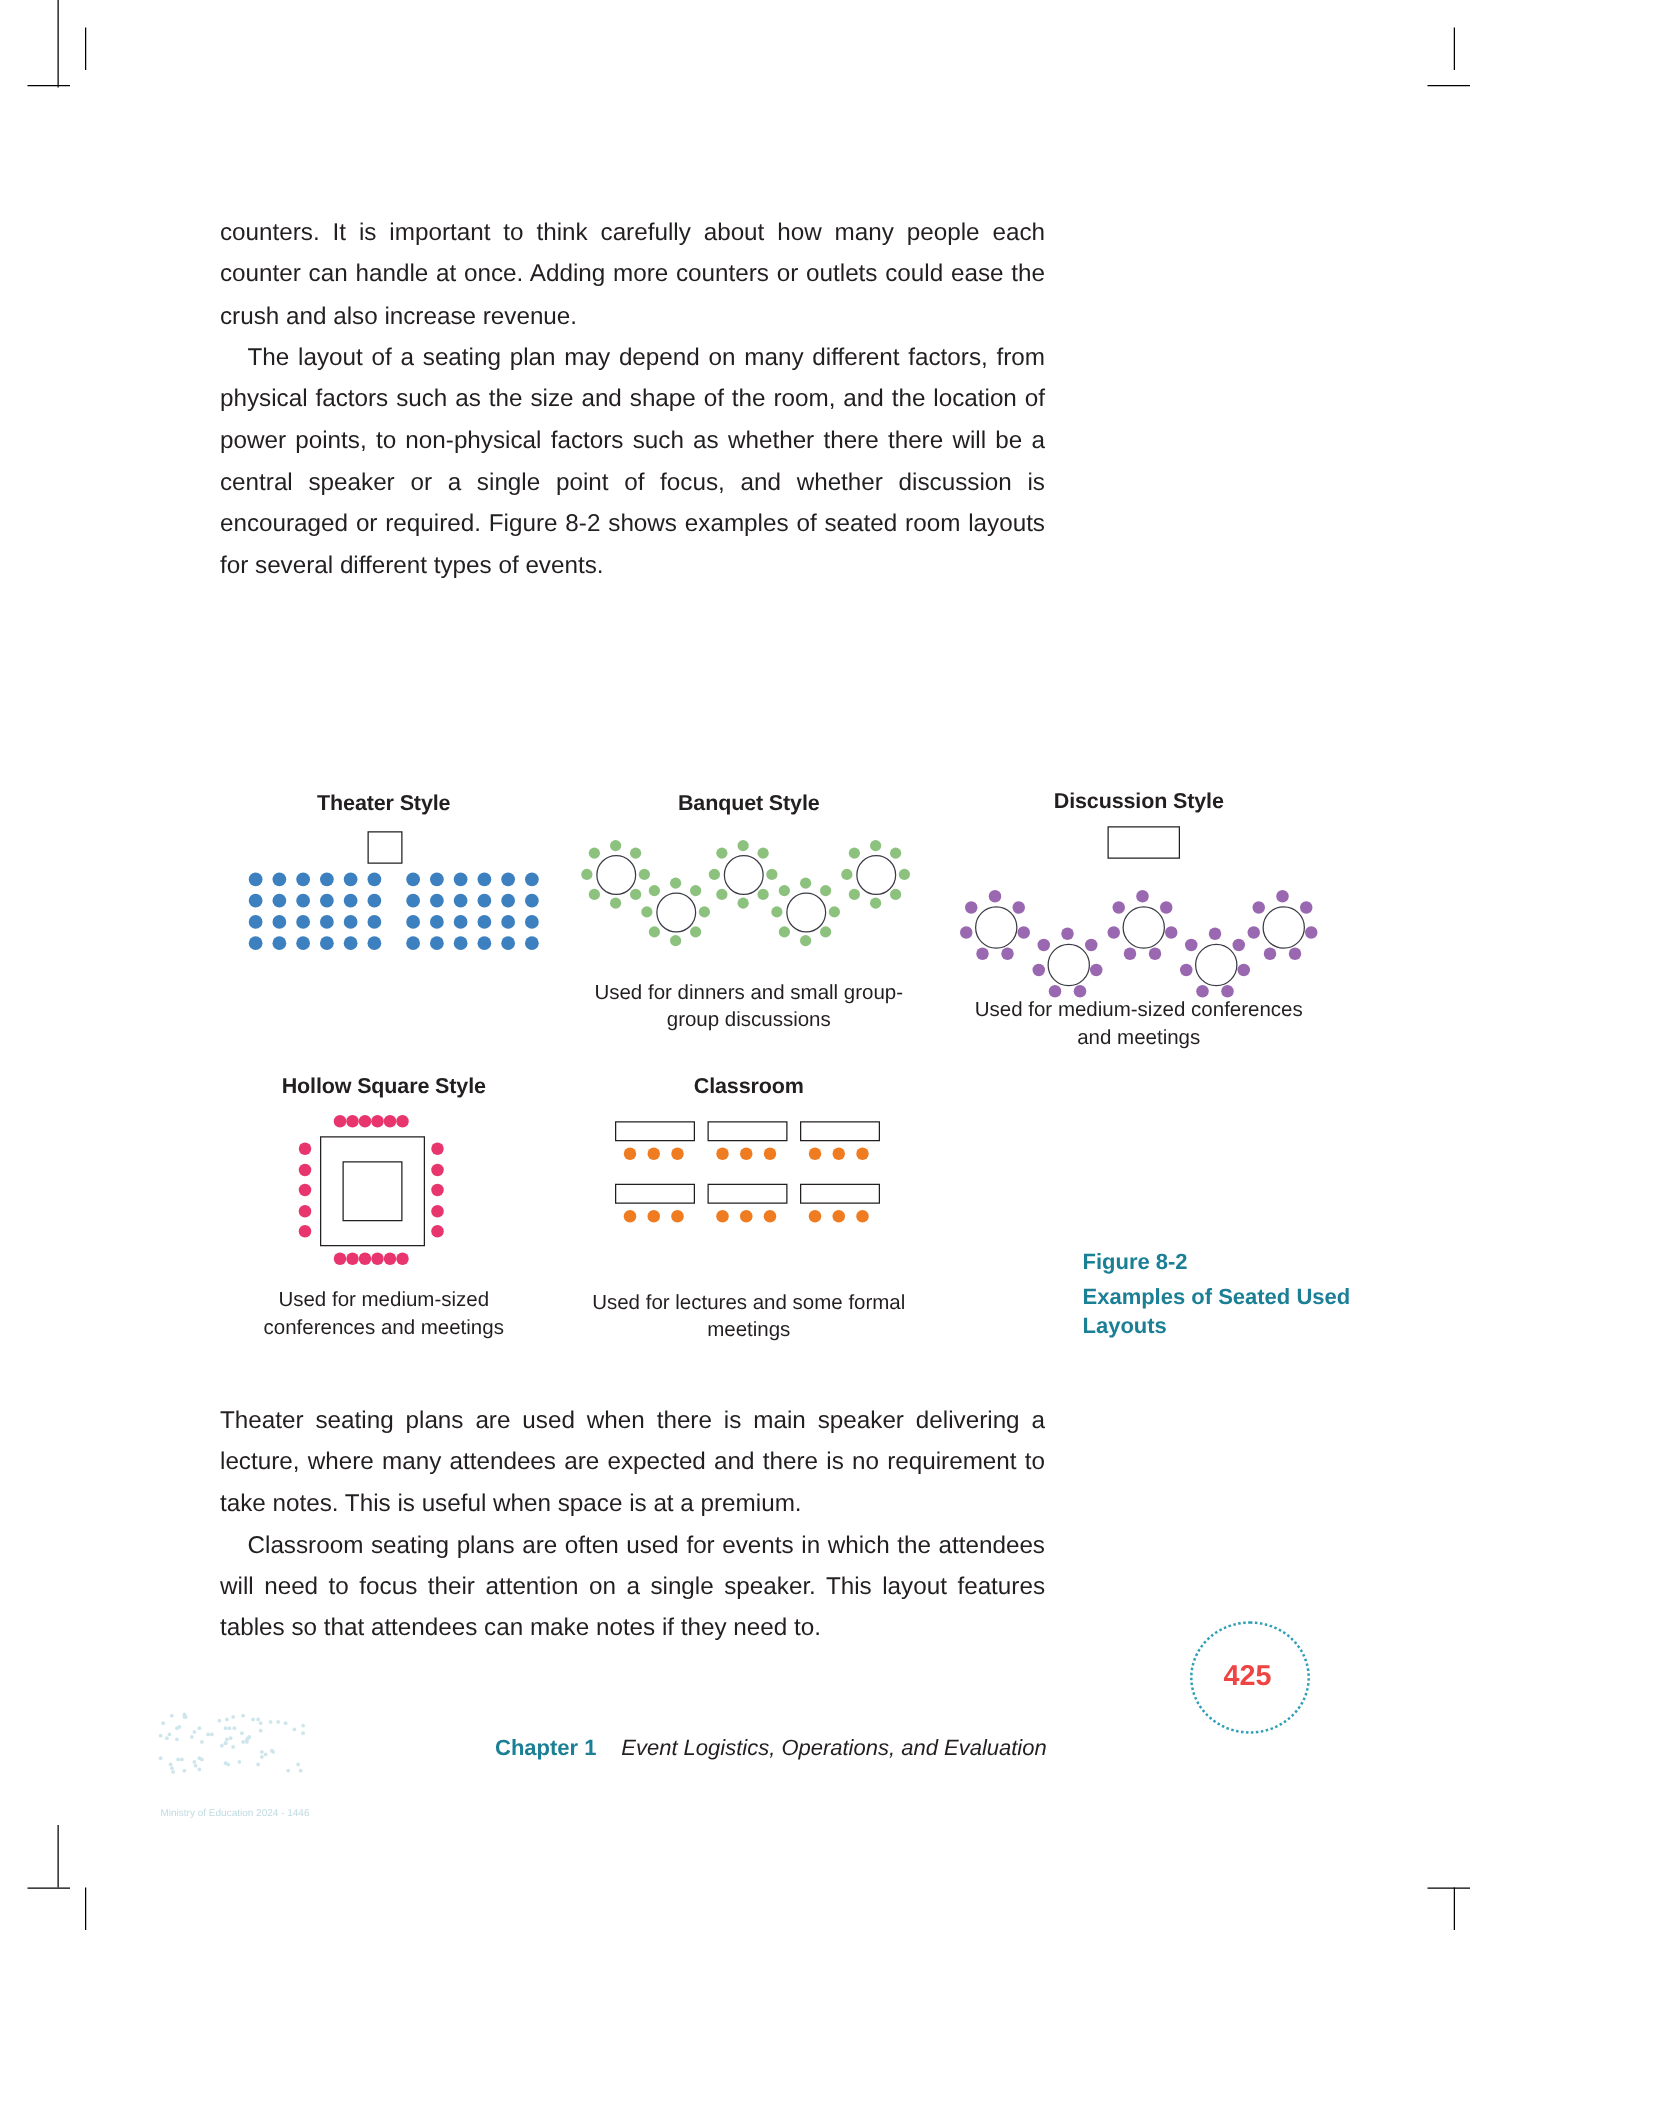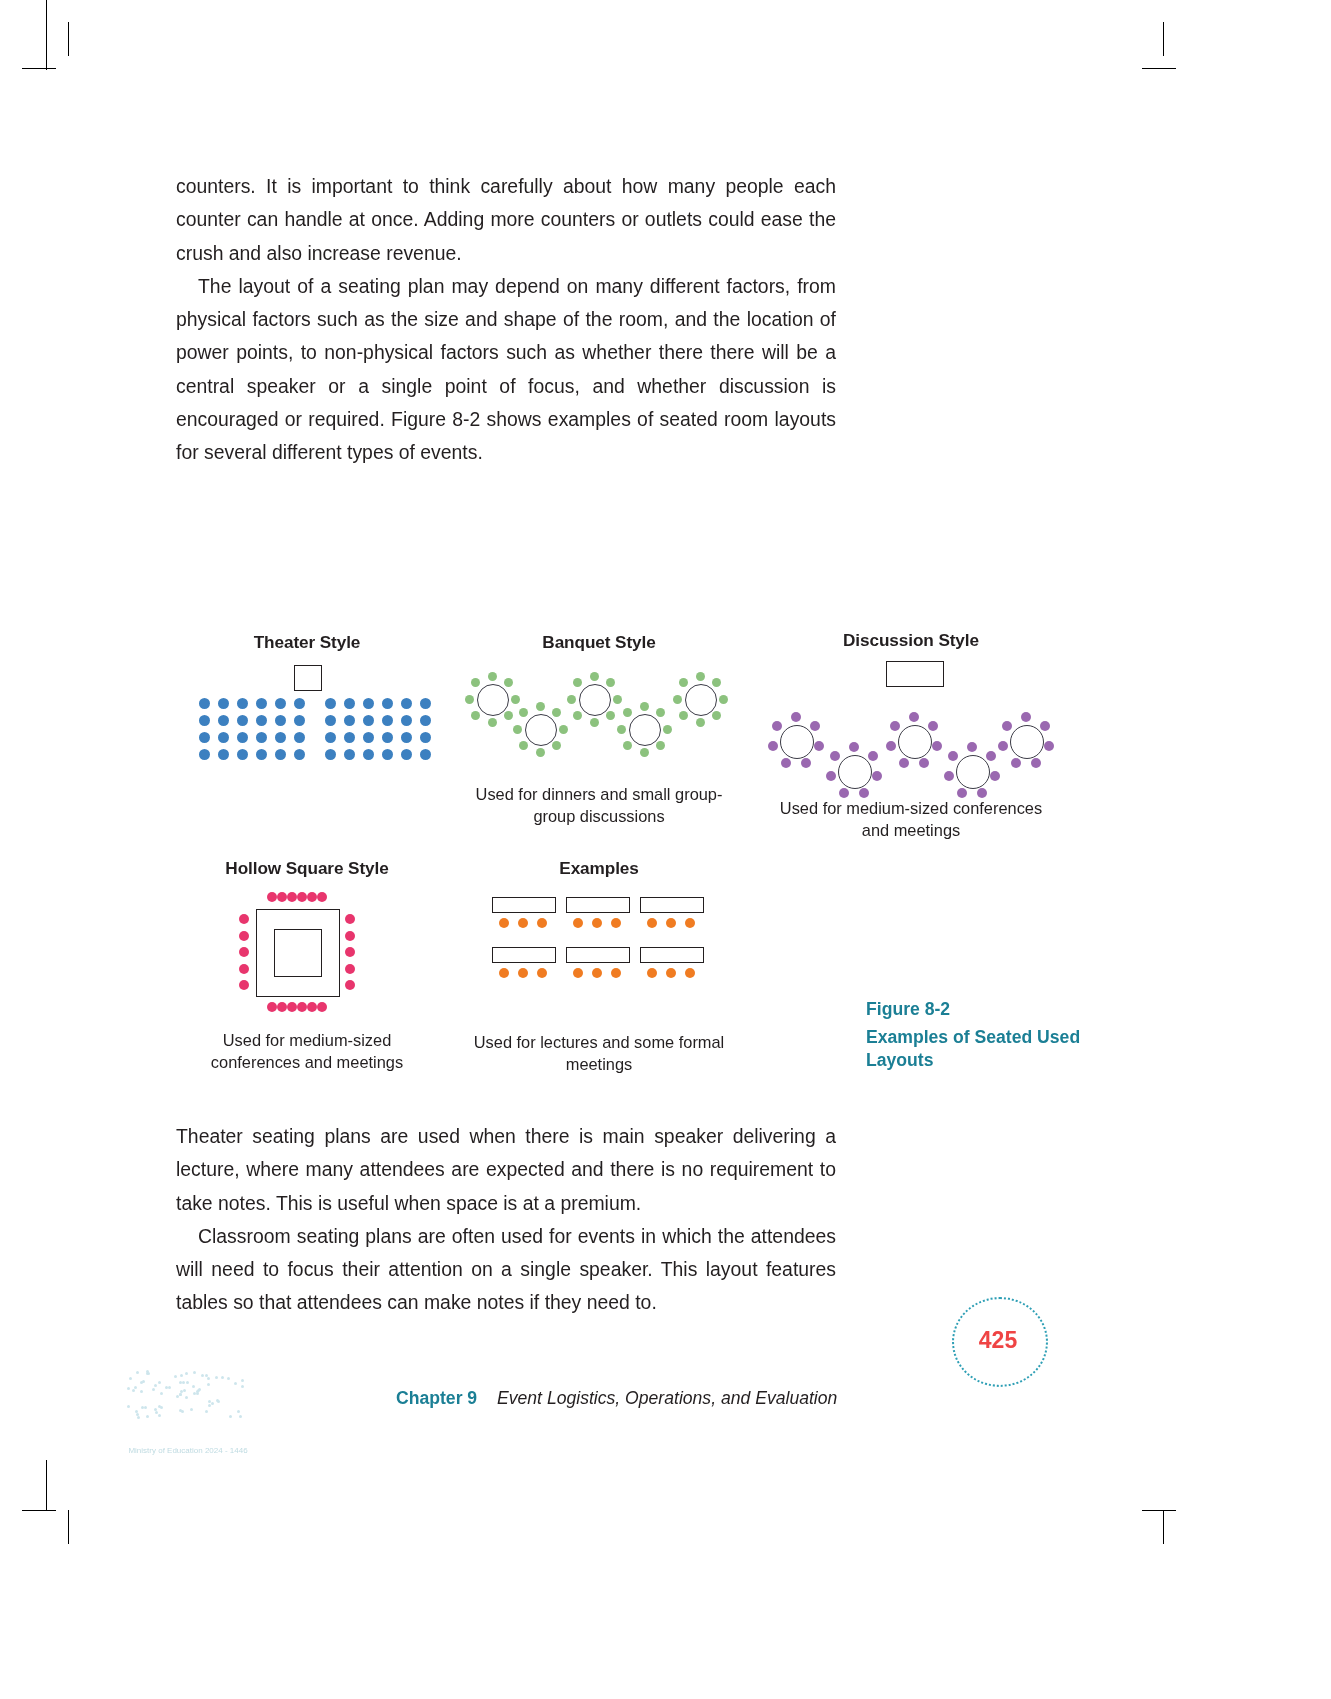--- a/index.html
+++ b/index.html
@@ -285,21 +285,21 @@
           <div class="dot" style="left: 107px; top: 37.5px; width: 10px; height: 10px; background: rgb(232, 53, 109);"></div>
           <div class="dot" style="left: 107px; top: 54px; width: 10px; height: 10px; background: rgb(232, 53, 109);"></div>
           <div class="dot" style="left: 107px; top: 70.5px; width: 10px; height: 10px; background: rgb(232, 53, 109);"></div>
           <div class="dot" style="left: 107px; top: 87px; width: 10px; height: 10px; background: rgb(232, 53, 109);"></div>
         </div>
     </div>
     <div class="panel-caption" style="margin-top:14px;">Used for medium-sized conferences and meetings</div>
   </div>
 
   <div class="panel" style="left:288px;top:238px;width:270px;">
-    <div class="panel-title">Examples</div>
+    <div class="panel-title">Classroom</div>
     <div class="art" style="height:122px;margin-top:18px;">
       <div id="classroom-tables" style="position:absolute;left:28px;top:0;width:214px;height:100px;">
           <div class="rect" style="left: 0px; top: 0px; width: 62px; height: 14px;"></div>
           <div class="dot" style="left: 7px; top: 21px; width: 10px; height: 10px; background: rgb(240, 124, 34);"></div>
           <div class="dot" style="left: 26px; top: 21px; width: 10px; height: 10px; background: rgb(240, 124, 34);"></div>
           <div class="dot" style="left: 45px; top: 21px; width: 10px; height: 10px; background: rgb(240, 124, 34);"></div>
           <div class="rect" style="left: 74px; top: 0px; width: 62px; height: 14px;"></div>
           <div class="dot" style="left: 81px; top: 21px; width: 10px; height: 10px; background: rgb(240, 124, 34);"></div>
           <div class="dot" style="left: 100px; top: 21px; width: 10px; height: 10px; background: rgb(240, 124, 34);"></div>
           <div class="dot" style="left: 119px; top: 21px; width: 10px; height: 10px; background: rgb(240, 124, 34);"></div>
@@ -329,21 +329,21 @@
   <span class="num">Figure 8-2</span>
   <span>Examples of Seated Used Layouts</span>
 </div>
 
 <div class="textcol" style="top:1120px;">
   <p>Theater seating plans are used when there is main speaker delivering a lecture, where many attendees are expected and there is no requirement to take notes. This is useful when space is at a premium.</p>
   <p class="indent">Classroom seating plans are often used for events in which the attendees will need to focus their attention on a single speaker. This layout features tables so that attendees can make notes if they need to.</p>
 </div>
 
 <div class="footer">
-  <span class="footer-chapter">Chapter 9</span>
+  <span class="footer-chapter">Chapter 1</span>
   <span class="footer-title">Event Logistics, Operations, and Evaluation</span>
 </div>
 
 <div class="pagenum">
   <span class="pagering"></span>
   <span>425</span>
 </div>
 
 <div class="ministry">
   <div id="ministry-dots" style="position:absolute;left:0;top:0;width:140px;height:60px;">

